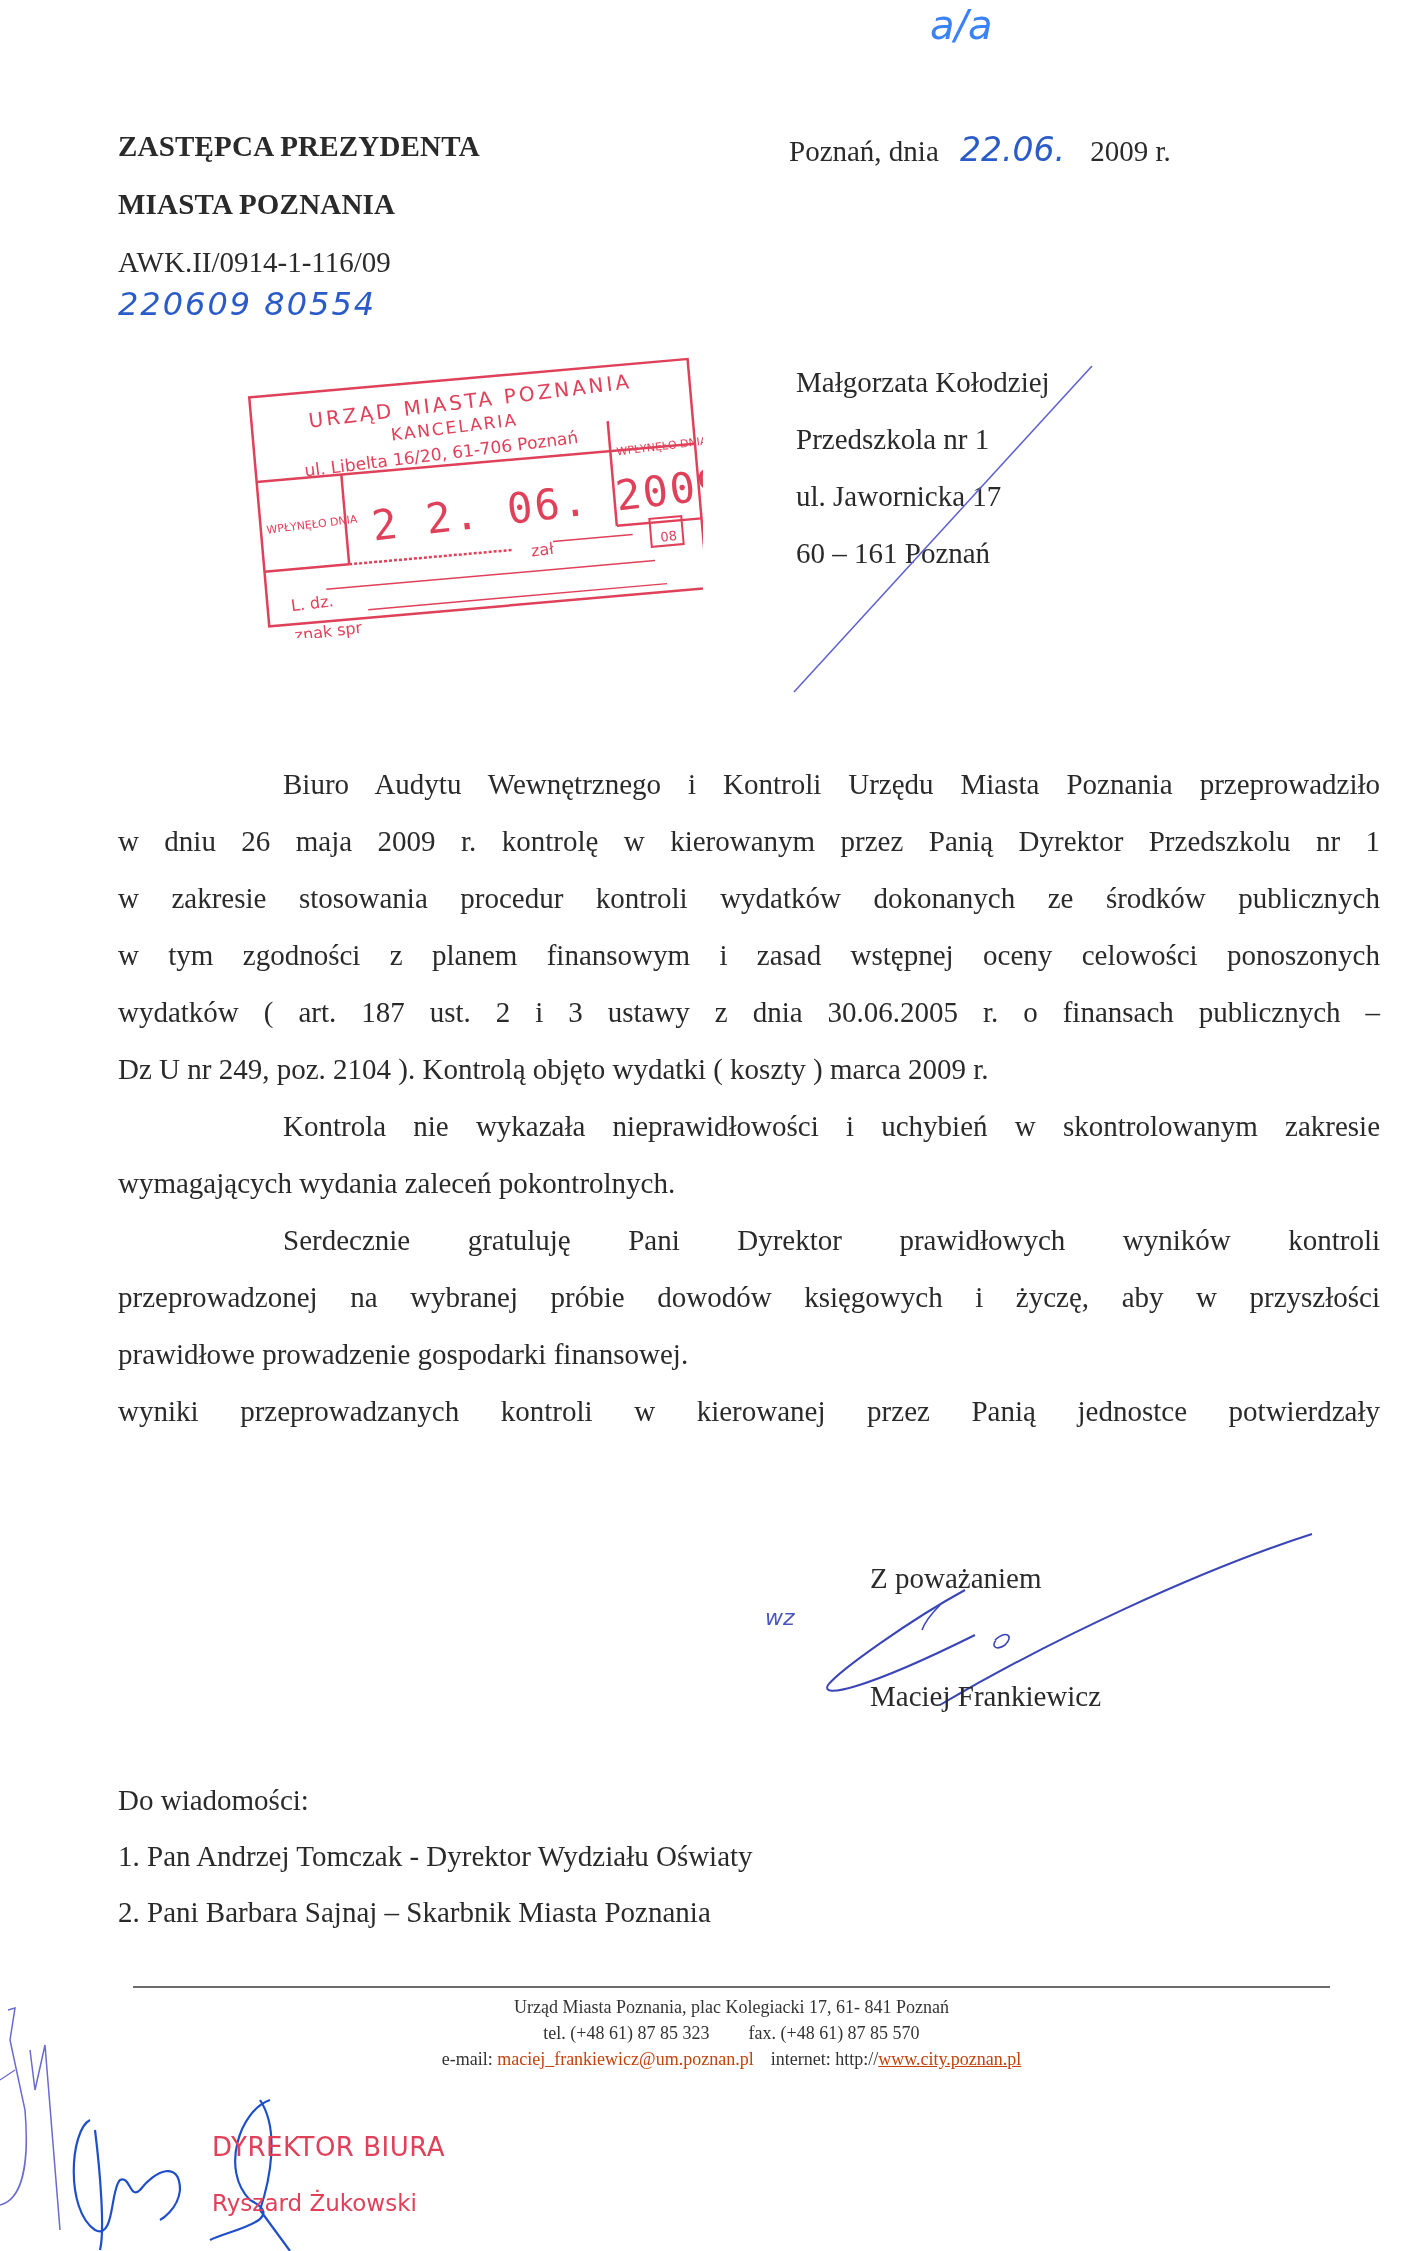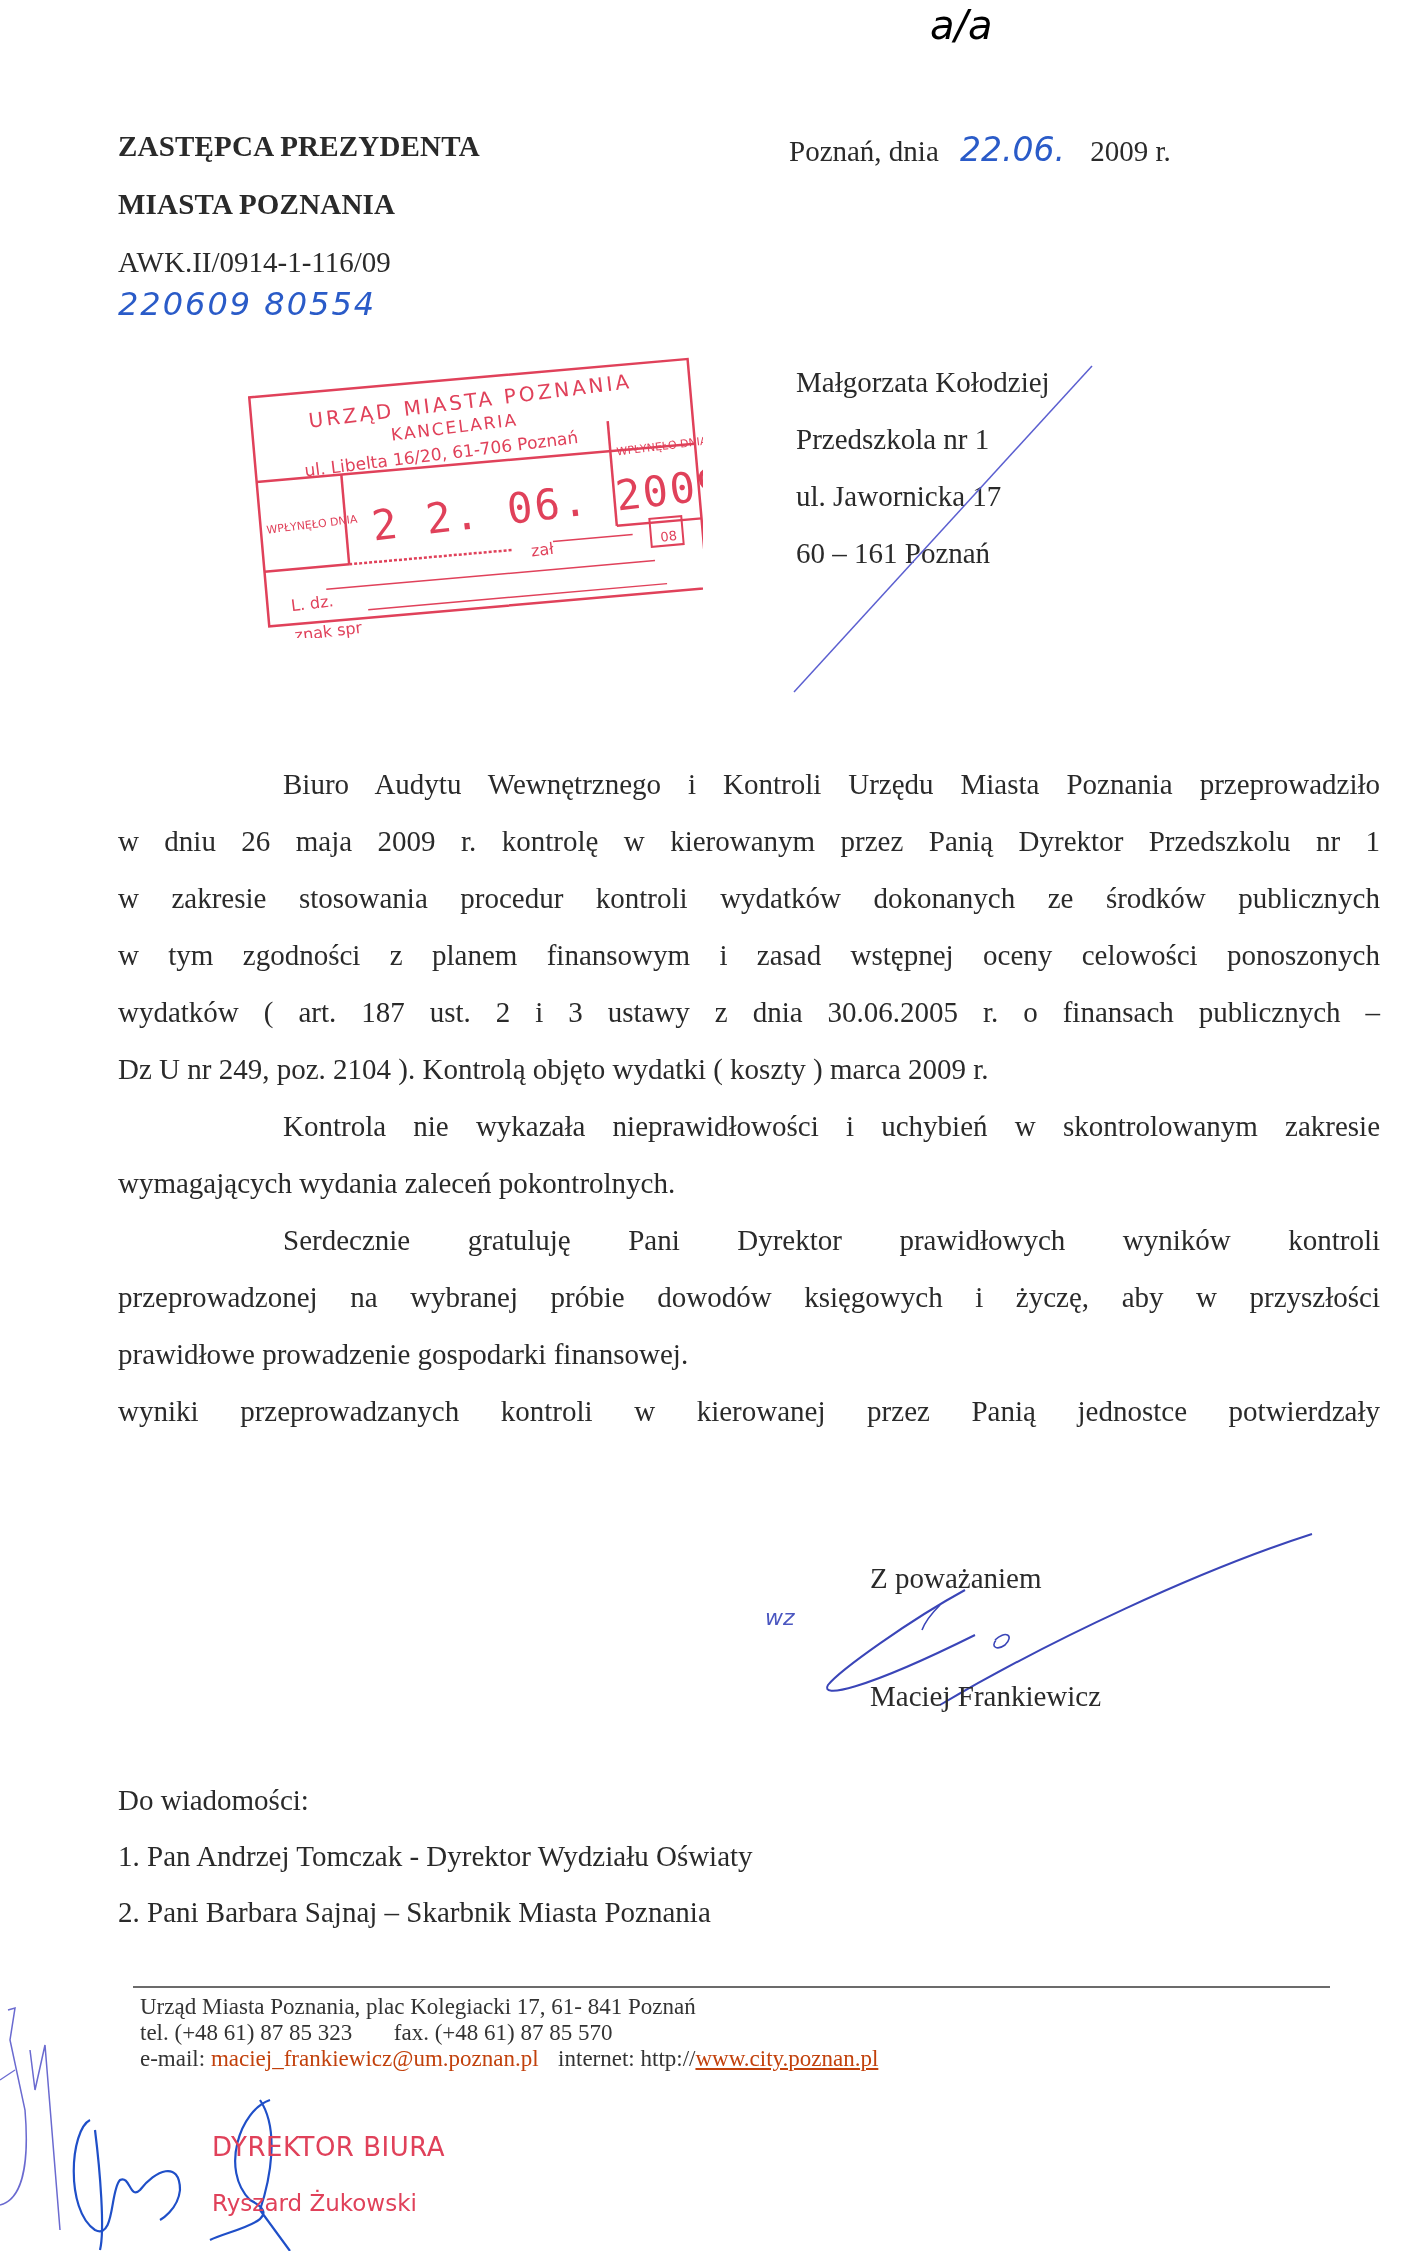--- a/index.html
+++ b/index.html
@@ -8,32 +8,32 @@
   .abs { position: absolute; white-space: nowrap; }
   .hdr { font-weight: bold; font-size: 29px; letter-spacing: 0.2px; }
   .ref { font-size: 29px; }
   .hand { color: #2a5bc8; font-family: "DejaVu Sans", sans-serif; font-style: italic; }
   .addr div { font-size: 29px; height: 57px; line-height: 57px; }
   .body-p { position: absolute; left: 118px; width: 1262px; font-size: 29px; line-height: 57px; text-align: justify; }
   .body-p .ln { display: block; text-align: justify; text-align-last: justify; height: 57px; white-space: nowrap; }
   .body-p .ln.last { text-align-last: left; }
   .body-p .ln.indent { padding-left: 165px; }
   .footer-line { position: absolute; left: 133px; width: 1197px; top: 1986px; height: 0; border-top: 2px solid #6b6b6b; }
-  .footer { position: absolute; left: 140px; width: 1197px; top: 1994px; font-size: 23px; line-height: 26px; color: #333; }
+  .footer { position: absolute; left: 133px; width: 1197px; top: 1994px; text-align: center; font-size: 18px; line-height: 26px; color: #333; }
   .footer a { color: #c2410c; text-decoration: underline; }
   .stamp { position: absolute; left: 248px; top: 338px; width: 455px; height: 300px; }
   .stamp-txt { fill: #e0415a; font-family: "DejaVu Sans", sans-serif; }
   .dyr-stamp { position: absolute; left: 212px; top: 2132px; color: #e0415a; font-family: "DejaVu Sans", sans-serif; }
   .dyr-stamp .t1 { font-weight: normal; font-size: 26px; letter-spacing: 0.5px; text-align: right; }
   .dyr-stamp .t2 { font-size: 23px; margin-top: 28px; }
 </style>
 </head>
 <body>
 
-<div class="abs" style="left:930px; top:2px; font-size:40px; color:#000000; font-family:'DejaVu Sans',sans-serif; font-style:italic;">a/a</div>
+<div class="abs" style="left:930px; top:2px; font-size:40px; color:#3b82f6; font-family:'DejaVu Sans',sans-serif; font-style:italic;">a/a</div>
 
 <div class="abs hdr" style="left:118px; top:130px;">ZASTĘPCA PREZYDENTA</div>
 <div class="abs hdr" style="left:118px; top:188px;">MIASTA POZNANIA</div>
 <div class="abs ref" style="left:118px; top:246px;">AWK.II/0914-1-116/09</div>
 <div class="abs hand" style="left:118px; top:285px; font-size:32px; letter-spacing:2px;">220609 80554</div>
 
 <div class="abs" style="left:789px; top:130px; font-size:29px;text-align:right;">
   <span>Poznań, dnia</span>
   <span class="hand" style="font-size:33px; margin:0 18px 0 14px;">22.06.</span>
   <span>2009 r.</span>

